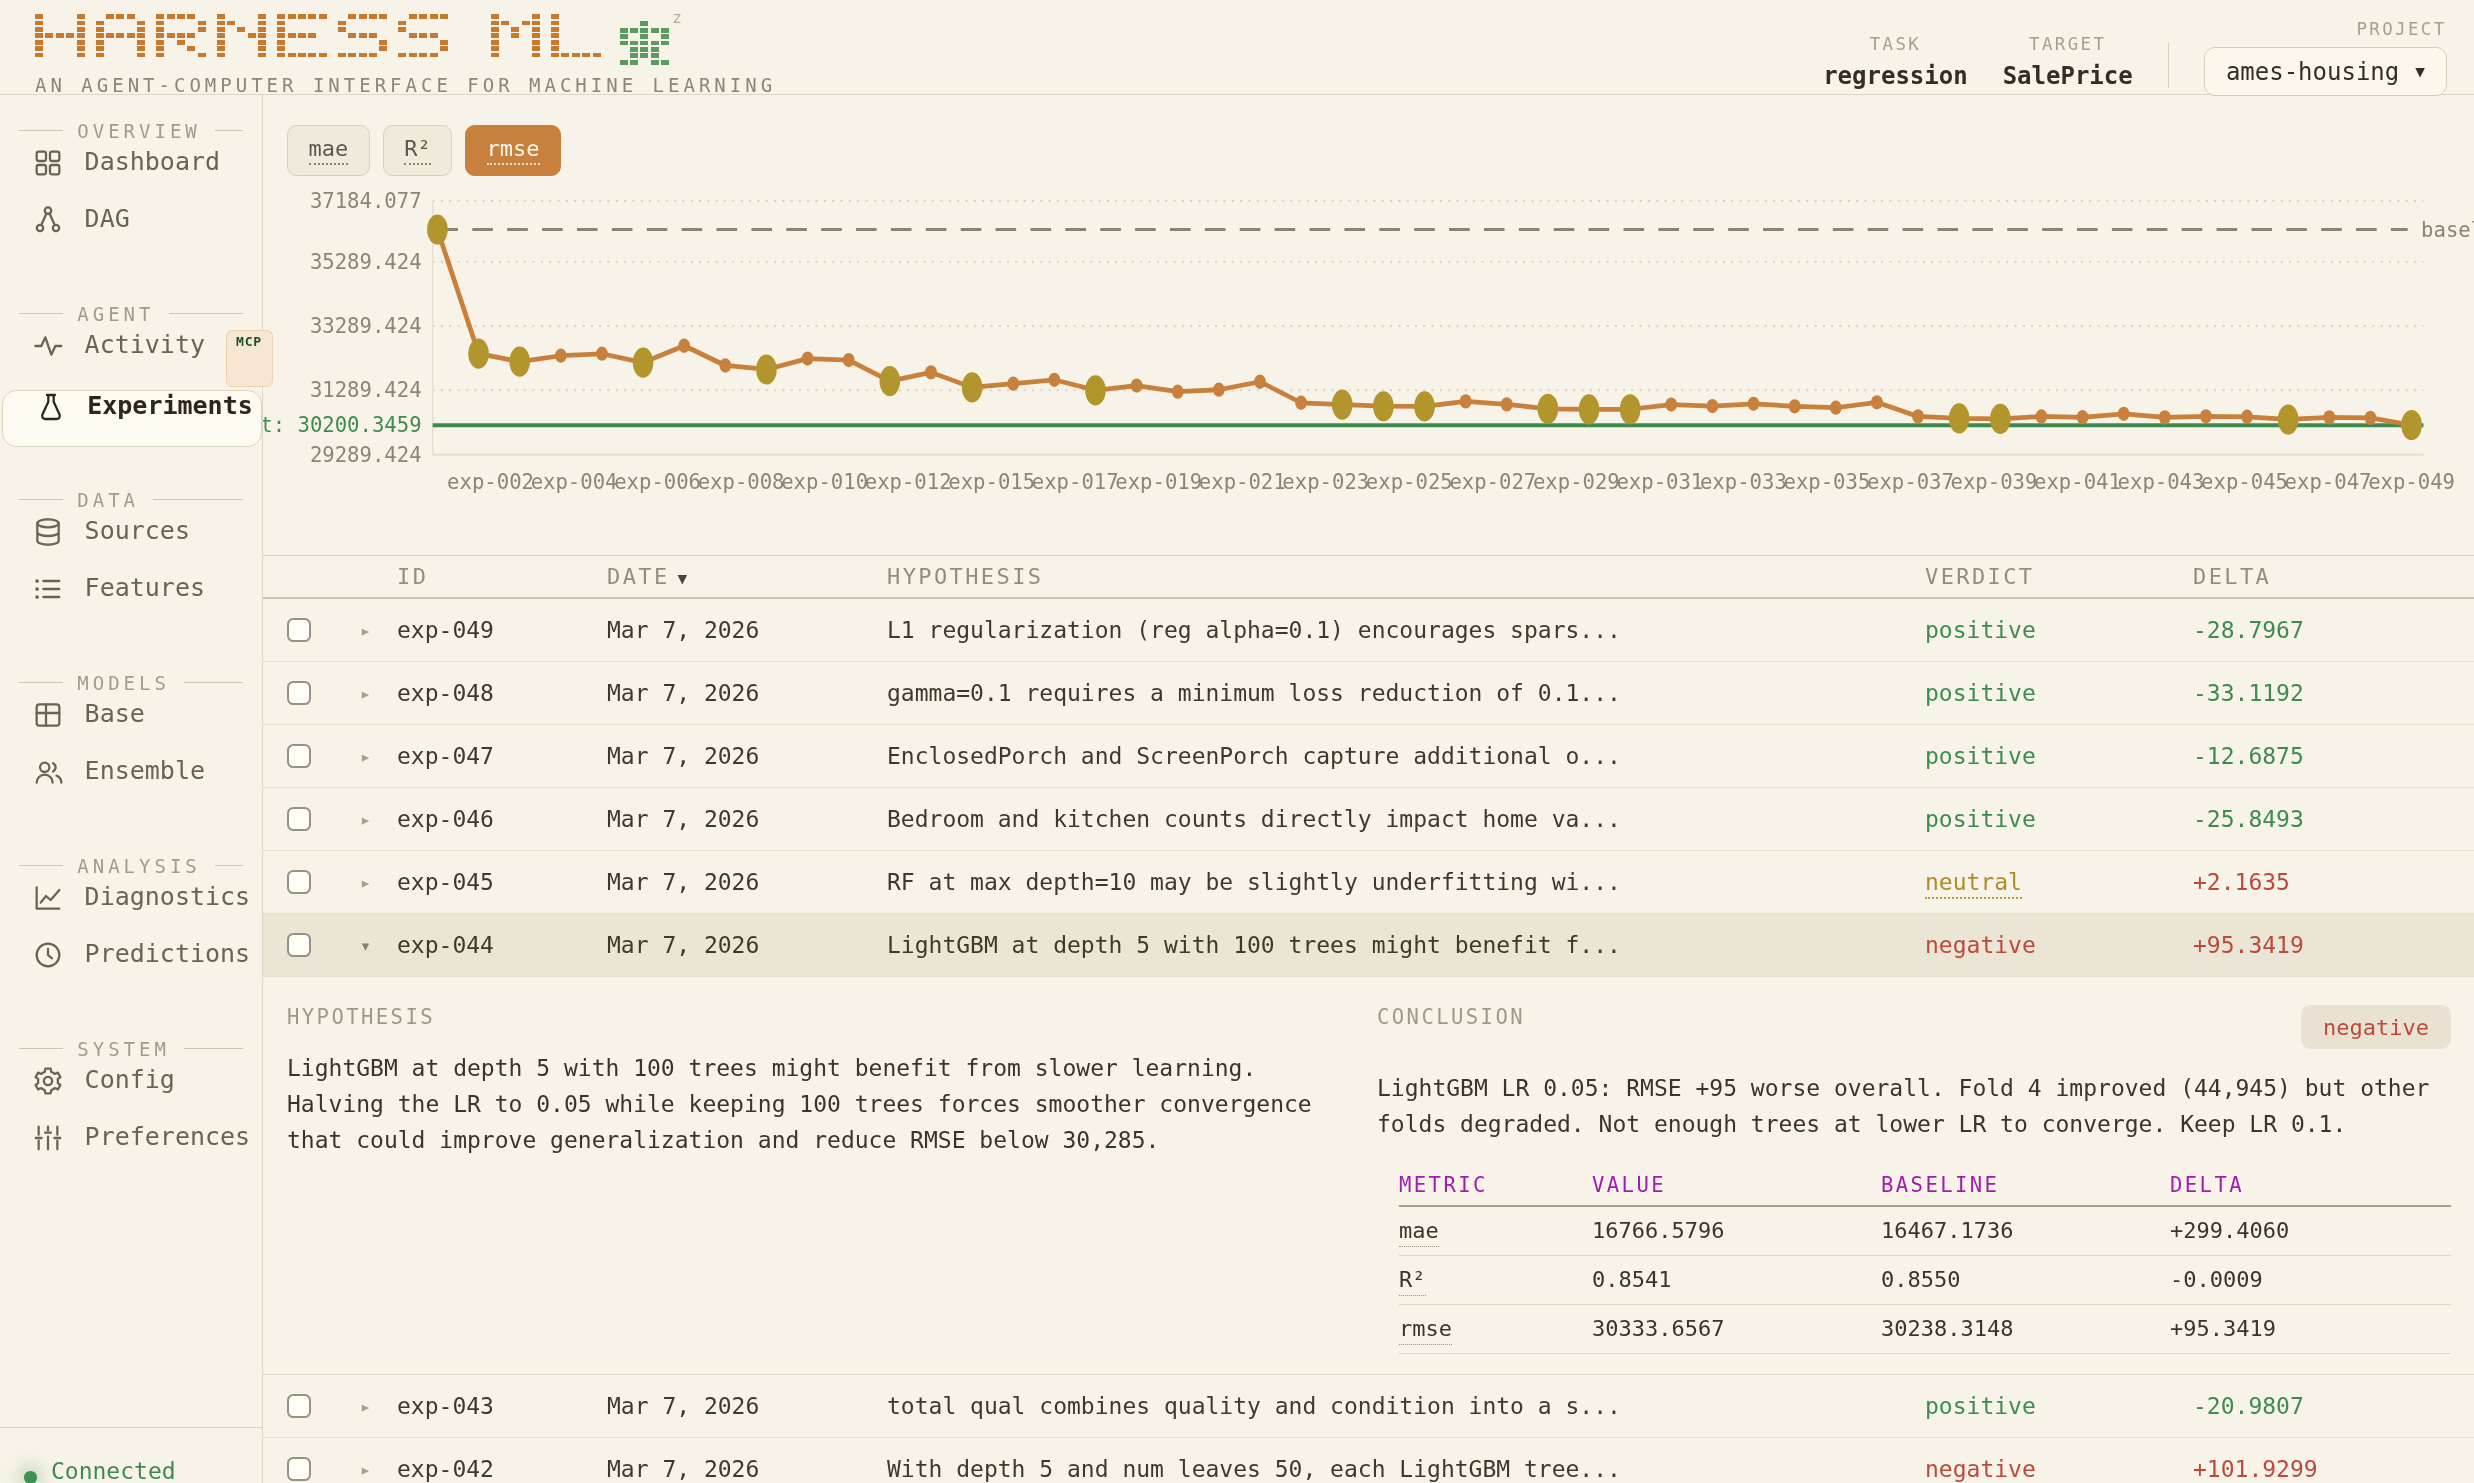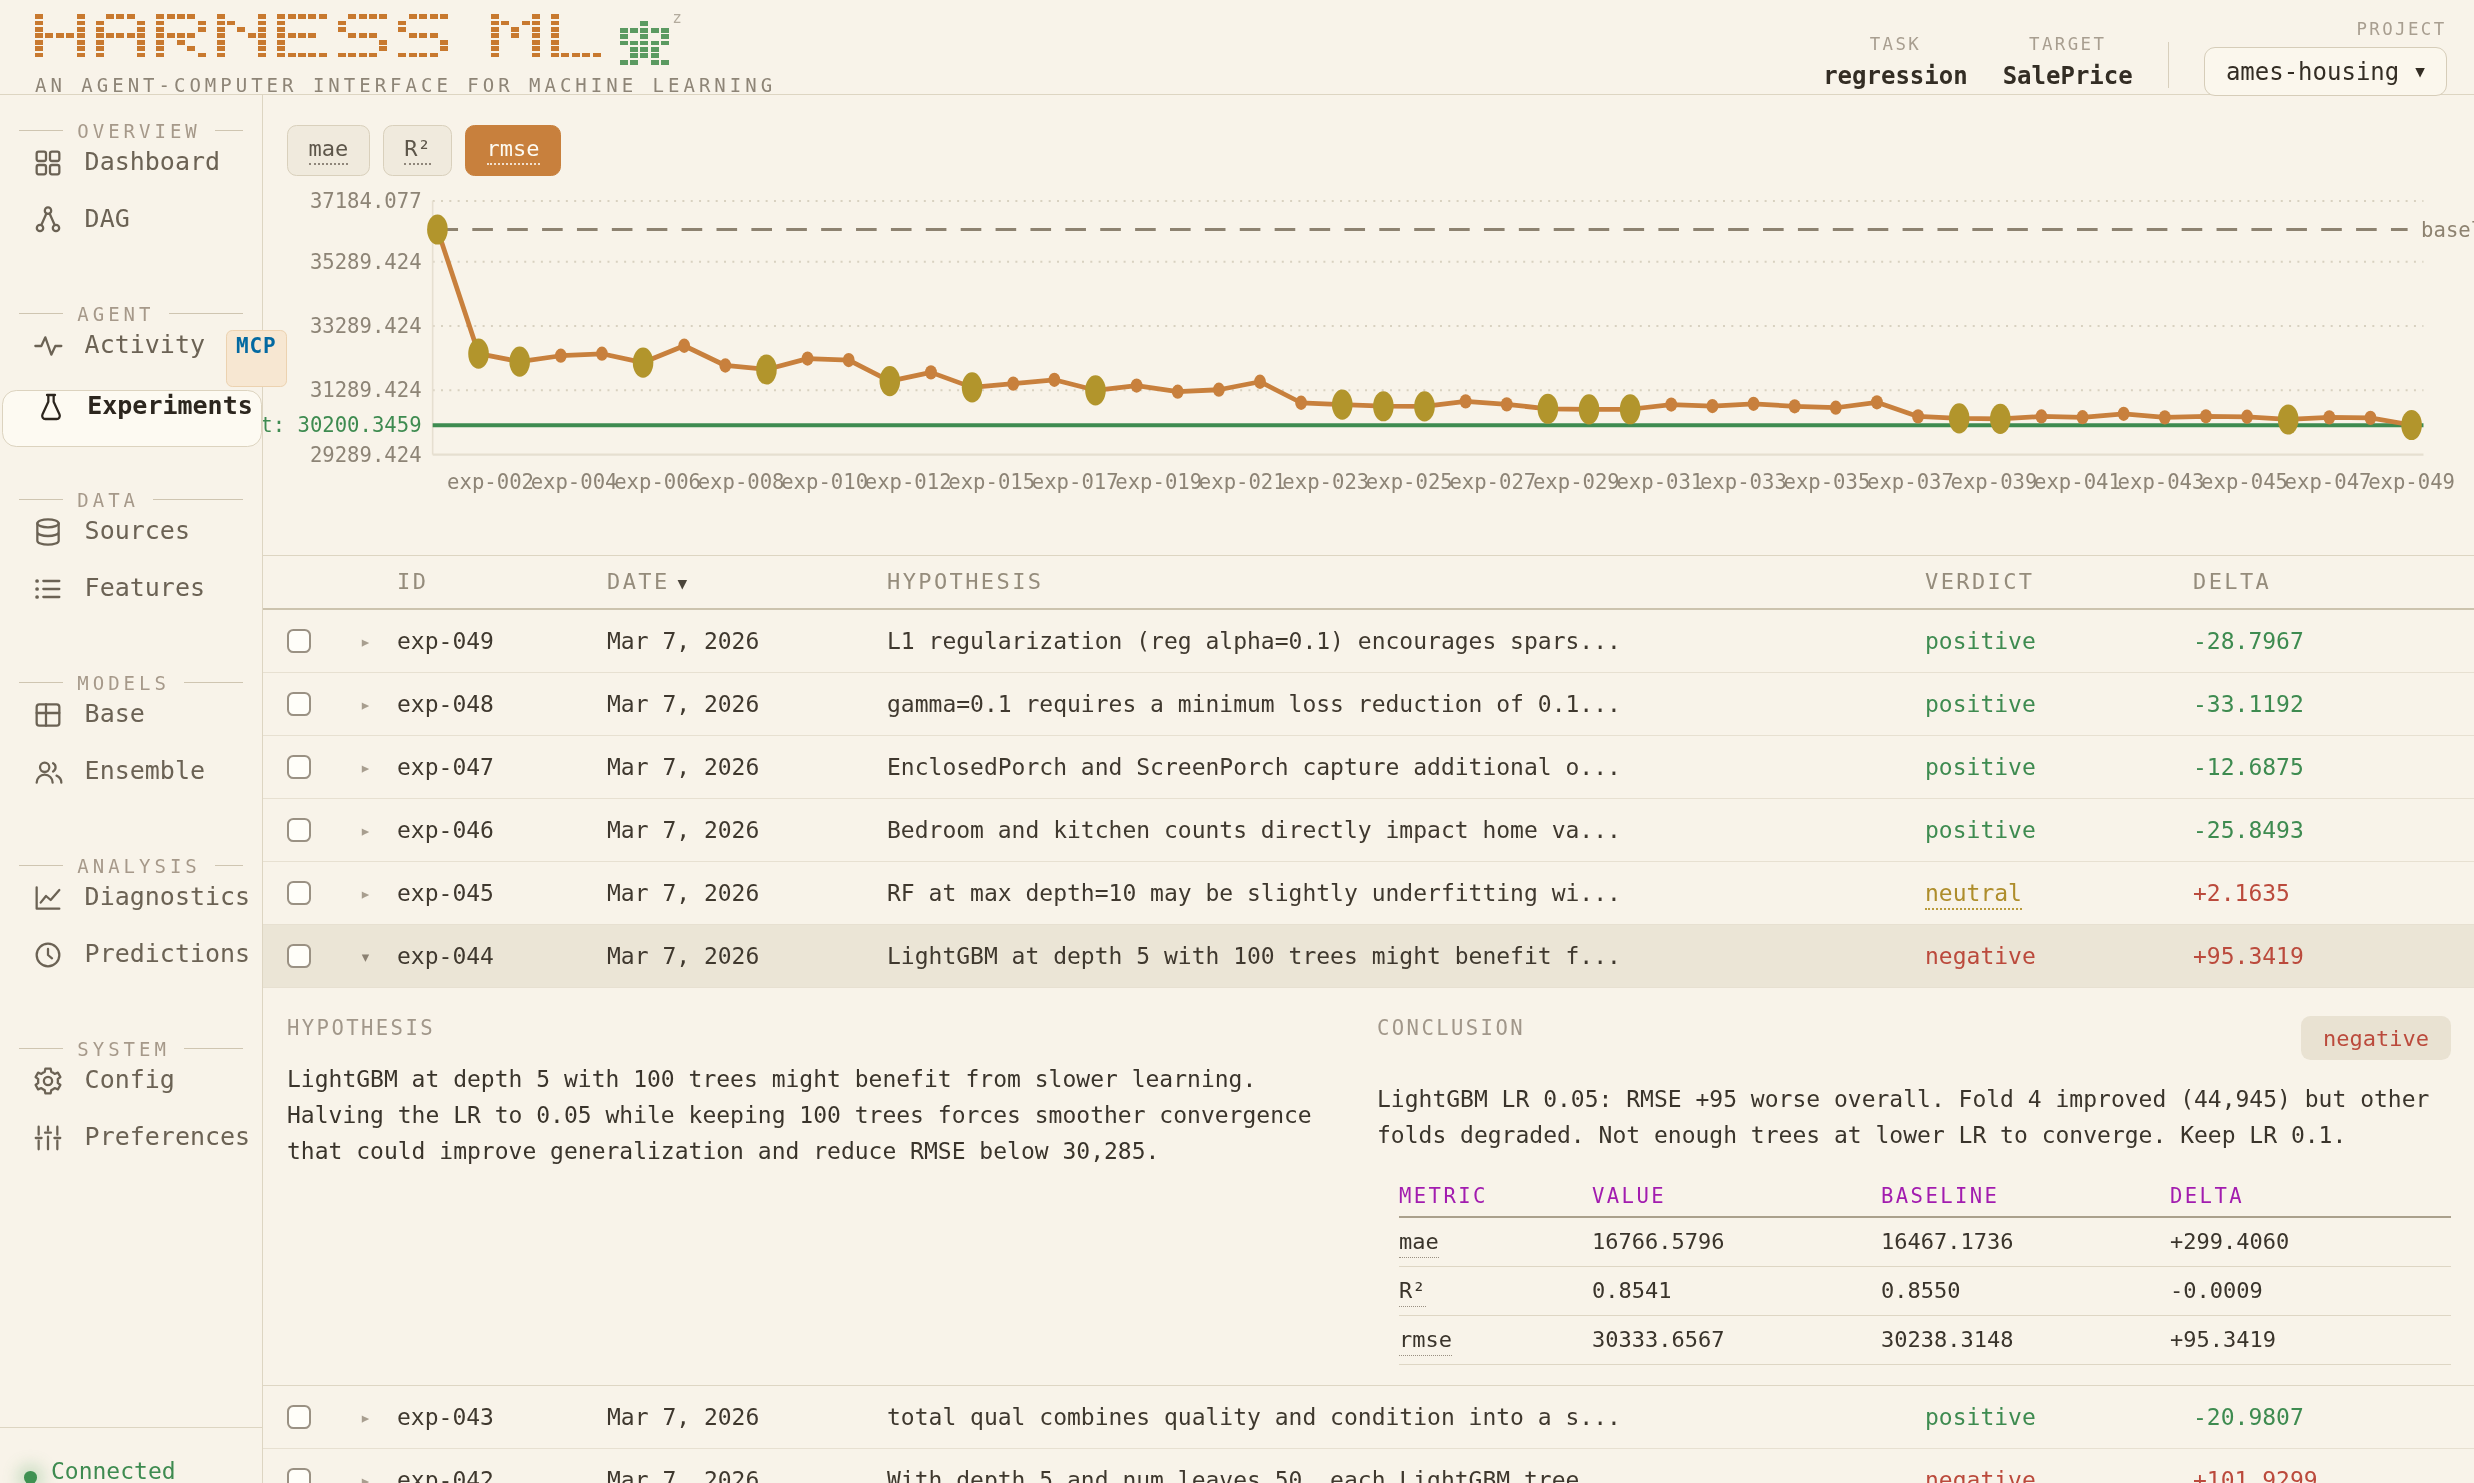--- a/index.html
+++ b/index.html
@@ -34,38 +34,38 @@
   aside{grid-row:2;grid-column:1;border-right:1.6px solid var(--border);position:relative;background:var(--bg)}
   .side-section{margin-top:36px}
   .side-section:first-child{margin-top:19px}
   .side-label{display:flex;align-items:center;gap:14.3px;padding:0 19px;height:33px;font-size:19px;letter-spacing:4px;color:#a6998a}
   .side-label::before{content:"";width:44px;border-top:1.6px solid #cfc5b1}
   .side-label::after{content:"";flex:1;border-top:1.6px solid #cfc5b1}
   .side-item{display:flex;gap:20.6px;height:57px;padding-left:32px;font-size:25px;color:var(--mid);cursor:pointer}
   .side-item svg{width:32px;height:32px;stroke:var(--mid);fill:none;stroke-width:1.7;stroke-linecap:round;stroke-linejoin:round;flex:0 0 auto}
   .side-item.active{background:var(--bg2);border:1.6px solid #dcd3bf;border-radius:14.3px;margin:3.2px 0 3.2px 1.6px;color:#2c261e;font-weight:bold}
   .side-item.active svg{stroke:#2c261e}
-  .mcp{font-size:21px;color:#0369a1;background:#f7e7d2;border:1.6px solid #ecd2b0;border-radius:6.3px;padding:3.2px 9.5px;font-weight:bold;letter-spacing:0.8px}
+  .mcp{font-size:13px;color:#14532d;background:#f7e7d2;border:1.6px solid #ecd2b0;border-radius:6.3px;padding:3.2px 9.5px;font-weight:bold;letter-spacing:0.8px}
   .side-footer{position:absolute;left:0;right:0;bottom:0;height:57px;border-top:1.6px solid var(--border);display:flex;align-items:flex-end;gap:14.3px;padding-left:24px;color:var(--green);font-size:23px}
   .dot{width:12.7px;height:12.7px;border-radius:50%;background:#3f9152;box-shadow:0 0 16px 6.3px rgba(90,170,100,.30)}
 
   
   main{grid-row:2;grid-column:2;overflow:hidden}
   #tabs{display:flex;gap:12.7px;margin:30px 0 0 24px}
   .tab{height:51px;padding:0 20.6px;display:flex;align-items:center;background:#f0eadd;border:1.6px solid #d9d0bc;border-radius:9.5px;font-family:inherit;font-size:22px;color:#5d564a;cursor:pointer}
   .tab .tl{border-bottom:2.4px dotted #8f867a;padding-bottom:2.4px}
   .tab.active{background:var(--orange);border-color:var(--orange);color:#fdfaf2}
   .tab.active .tl{border-bottom-color:rgba(255,255,255,.75)}
   .chart-wrap{margin-top:12.7px}
   #chart{display:block}
 
   
   .table{margin-top:33px}
   .grid-cols{display:grid;grid-template-columns:71px 63px 210px 280px 1038px 268px 1fr;align-items:center}
-  .thead{height:55px;border-top:1.6px solid var(--border);border-bottom:2.4px solid #ccc3ae;color:#958c7c;font-size:22px;letter-spacing:2.4px}
+  .thead{height:44px;border-top:1.6px solid var(--border);border-bottom:2.4px solid #ccc3ae;color:#958c7c;font-size:22px;letter-spacing:2.4px}
   .thead .sort{color:#4a443a;font-size:16px;margin-left:8px}
   .trow{height:63px;border-bottom:1.6px solid var(--rowline);font-size:23px;color:#3f382e}
   .trow.hl{background:var(--hl)}
   .cb{width:24px;height:24px;border:2.4px solid #9a9183;border-radius:6.3px;background:#fffef9;justify-self:center;cursor:pointer}
   .arrow{justify-self:center;color:#a89e8f;font-size:19px;cursor:pointer}
   .arrow.open{color:#8b8172}
   .hyp{white-space:nowrap;overflow:hidden}
   .v-positive{color:var(--green)} .v-negative{color:var(--red)}
   .v-neutral{color:var(--neutral)} .v-neutral .u{border-bottom:2.4px dotted #b99b3d;padding-bottom:2.4px}
   .d-green{color:var(--green)} .d-red{color:var(--red)}

